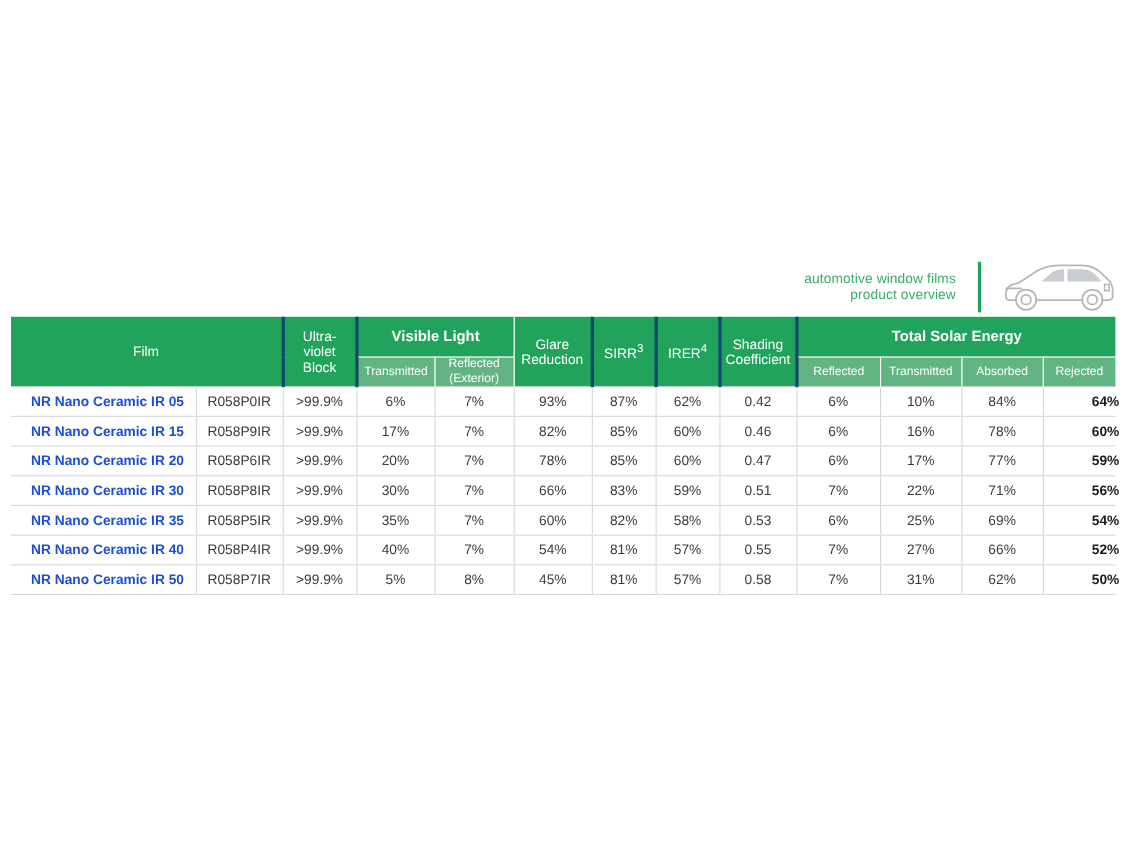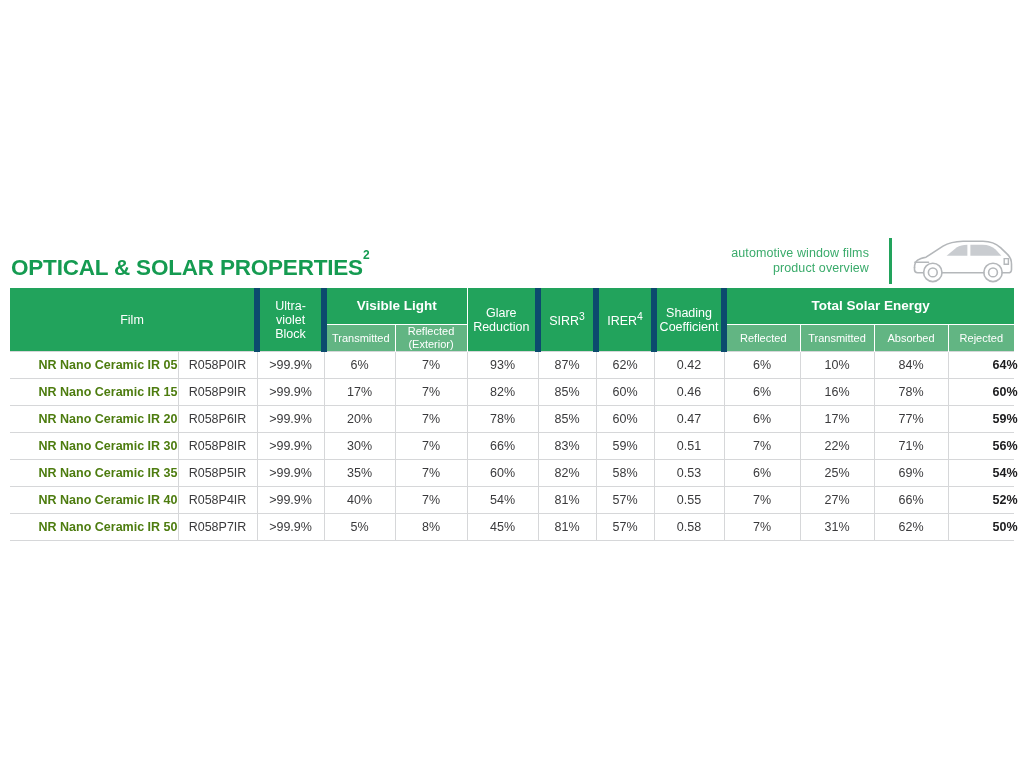--- a/index.html
+++ b/index.html
@@ -99,21 +99,21 @@
   }
 
   
   th.h-dark {
     background: #22a35c;
     color: #ffffff;
     font-weight: normal;
     font-size: 12.5px;
     line-height: 14px;
     border-left: 1px solid #ffffff;
-    border-right: 6px solid #0c4a6e;
+    border-right: 3px solid #0c4a6e;
   }
   th.h-dark.first { border-left: none; }
 
   th.h-light {
     background: #62b583;
     color: #ffffff;
     font-weight: normal;
     font-size: 11px;
     line-height: 13px;
     border-left: 1px solid #ffffff;
@@ -138,24 +138,24 @@
   
   table.spec tbody tr { height: 27px; }
   table.spec tbody td {
     background: #ffffff;
     color: #3a3a3c;
     font-size: 12.5px;
     border-bottom: 1px solid #d6d7d9;
     border-left: 1px solid #d6d7d9;
   }
   table.spec tbody td.c-film {
-    text-align: right;
+    text-align: center;
     padding-left: 8px;
     font-weight: bold;
-    color: #4d7c0f;
+    color: #1d4ed8;
     font-size: 12.5px;
     border-left: none;
   }
   table.spec tbody td.c-strong {
     font-weight: bold;
     color: #1c1c1e;
     padding-left: 44px;
   }
   table.spec tbody tr.first-row td {
     border-top: 1px solid #d6d7d9;
@@ -190,23 +190,20 @@
       <g fill="#c9ccd0" stroke="none">
         <path d="M36.6 21.8 L46.6 13.6 C49.6 11.6 53 10.9 57.4 10.8 L57.4 21.8 Z"></path>
         <path d="M60.4 10.8 L72.4 10.8 C78 10.8 82.2 12.4 85.6 15.6 L91.4 21.8 L60.4 21.8 Z"></path>
       </g>
       <g fill="none" stroke="#b4b7ba" stroke-width="1.4">
         <path d="M94.2 24.6 L98.4 24.6 L98.4 30.2 L94.2 30.2 Z"></path>
       </g>
     </svg>
   </div>
 
-  <div class="page-title">
-    <span>OPTICAL &amp; SOLAR PROPERTIES</span><sup>2</sup>
-  </div>
 
   <div class="table-wrap">
     <table class="spec">
       <colgroup>
         <col style="width:168px">
         <col style="width:79px">
         <col style="width:67px">
         <col style="width:71px">
         <col style="width:72px">
         <col style="width:71px">

